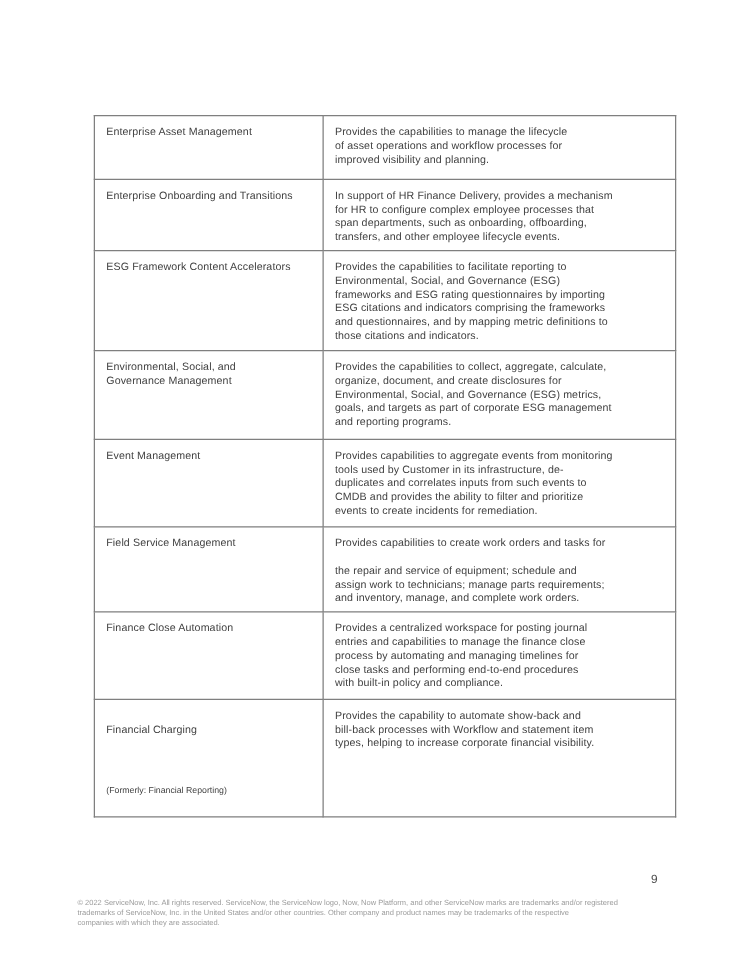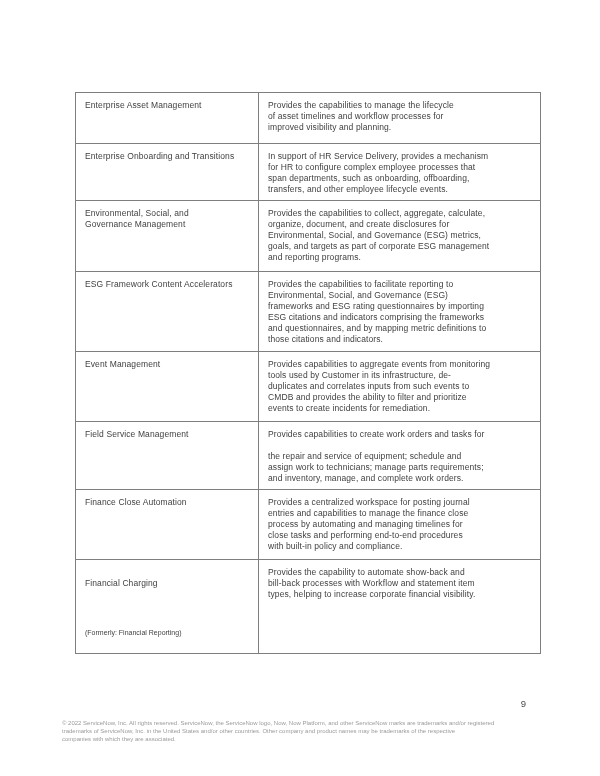--- a/index.html
+++ b/index.html
@@ -38,47 +38,47 @@
 
   <table class="doc-table">
     <colgroup>
         <col class="c1">
         <col class="c2">
       </colgroup>
     <tbody>
       <tr style="height:51px">
         <td class="name">Enterprise Asset Management</td>
         <td class="desc">Provides the capabilities to manage the lifecycle
-of asset timelines and workflow processes for
+of asset operations and workflow processes for
 improved visibility and planning.</td>
       </tr>
       <tr style="height:57px">
         <td class="name">Enterprise Onboarding and Transitions</td>
-        <td class="desc">In support of HR Service Delivery, provides a mechanism
+        <td class="desc">In support of HR Finance Delivery, provides a mechanism
 for HR to configure complex employee processes that
 span departments, such as onboarding, offboarding,
 transfers, and other employee lifecycle events.</td>
+      </tr>
+      <tr style="height:80px">
+        <td class="name">ESG Framework Content Accelerators</td>
+        <td class="desc">Provides the capabilities to facilitate reporting to
+Environmental, Social, and Governance (ESG)
+frameworks and ESG rating questionnaires by importing
+ESG citations and indicators comprising the frameworks
+and questionnaires, and by mapping metric definitions to
+those citations and indicators.</td>
       </tr>
       <tr style="height:71px">
         <td class="name">Environmental, Social, and
 Governance Management</td>
         <td class="desc">Provides the capabilities to collect, aggregate, calculate,
 organize, document, and create disclosures for
 Environmental, Social, and Governance (ESG) metrics,
 goals, and targets as part of corporate ESG management
 and reporting programs.</td>
-      </tr>
-      <tr style="height:80px">
-        <td class="name">ESG Framework Content Accelerators</td>
-        <td class="desc">Provides the capabilities to facilitate reporting to
-Environmental, Social, and Governance (ESG)
-frameworks and ESG rating questionnaires by importing
-ESG citations and indicators comprising the frameworks
-and questionnaires, and by mapping metric definitions to
-those citations and indicators.</td>
       </tr>
       <tr style="height:70px">
         <td class="name">Event Management</td>
         <td class="desc">Provides capabilities to aggregate events from monitoring
 tools used by Customer in its infrastructure, de-
 duplicates and correlates inputs from such events to
 CMDB and provides the ability to filter and prioritize
 events to create incidents for remediation.</td>
       </tr>
       <tr style="height:67px">

